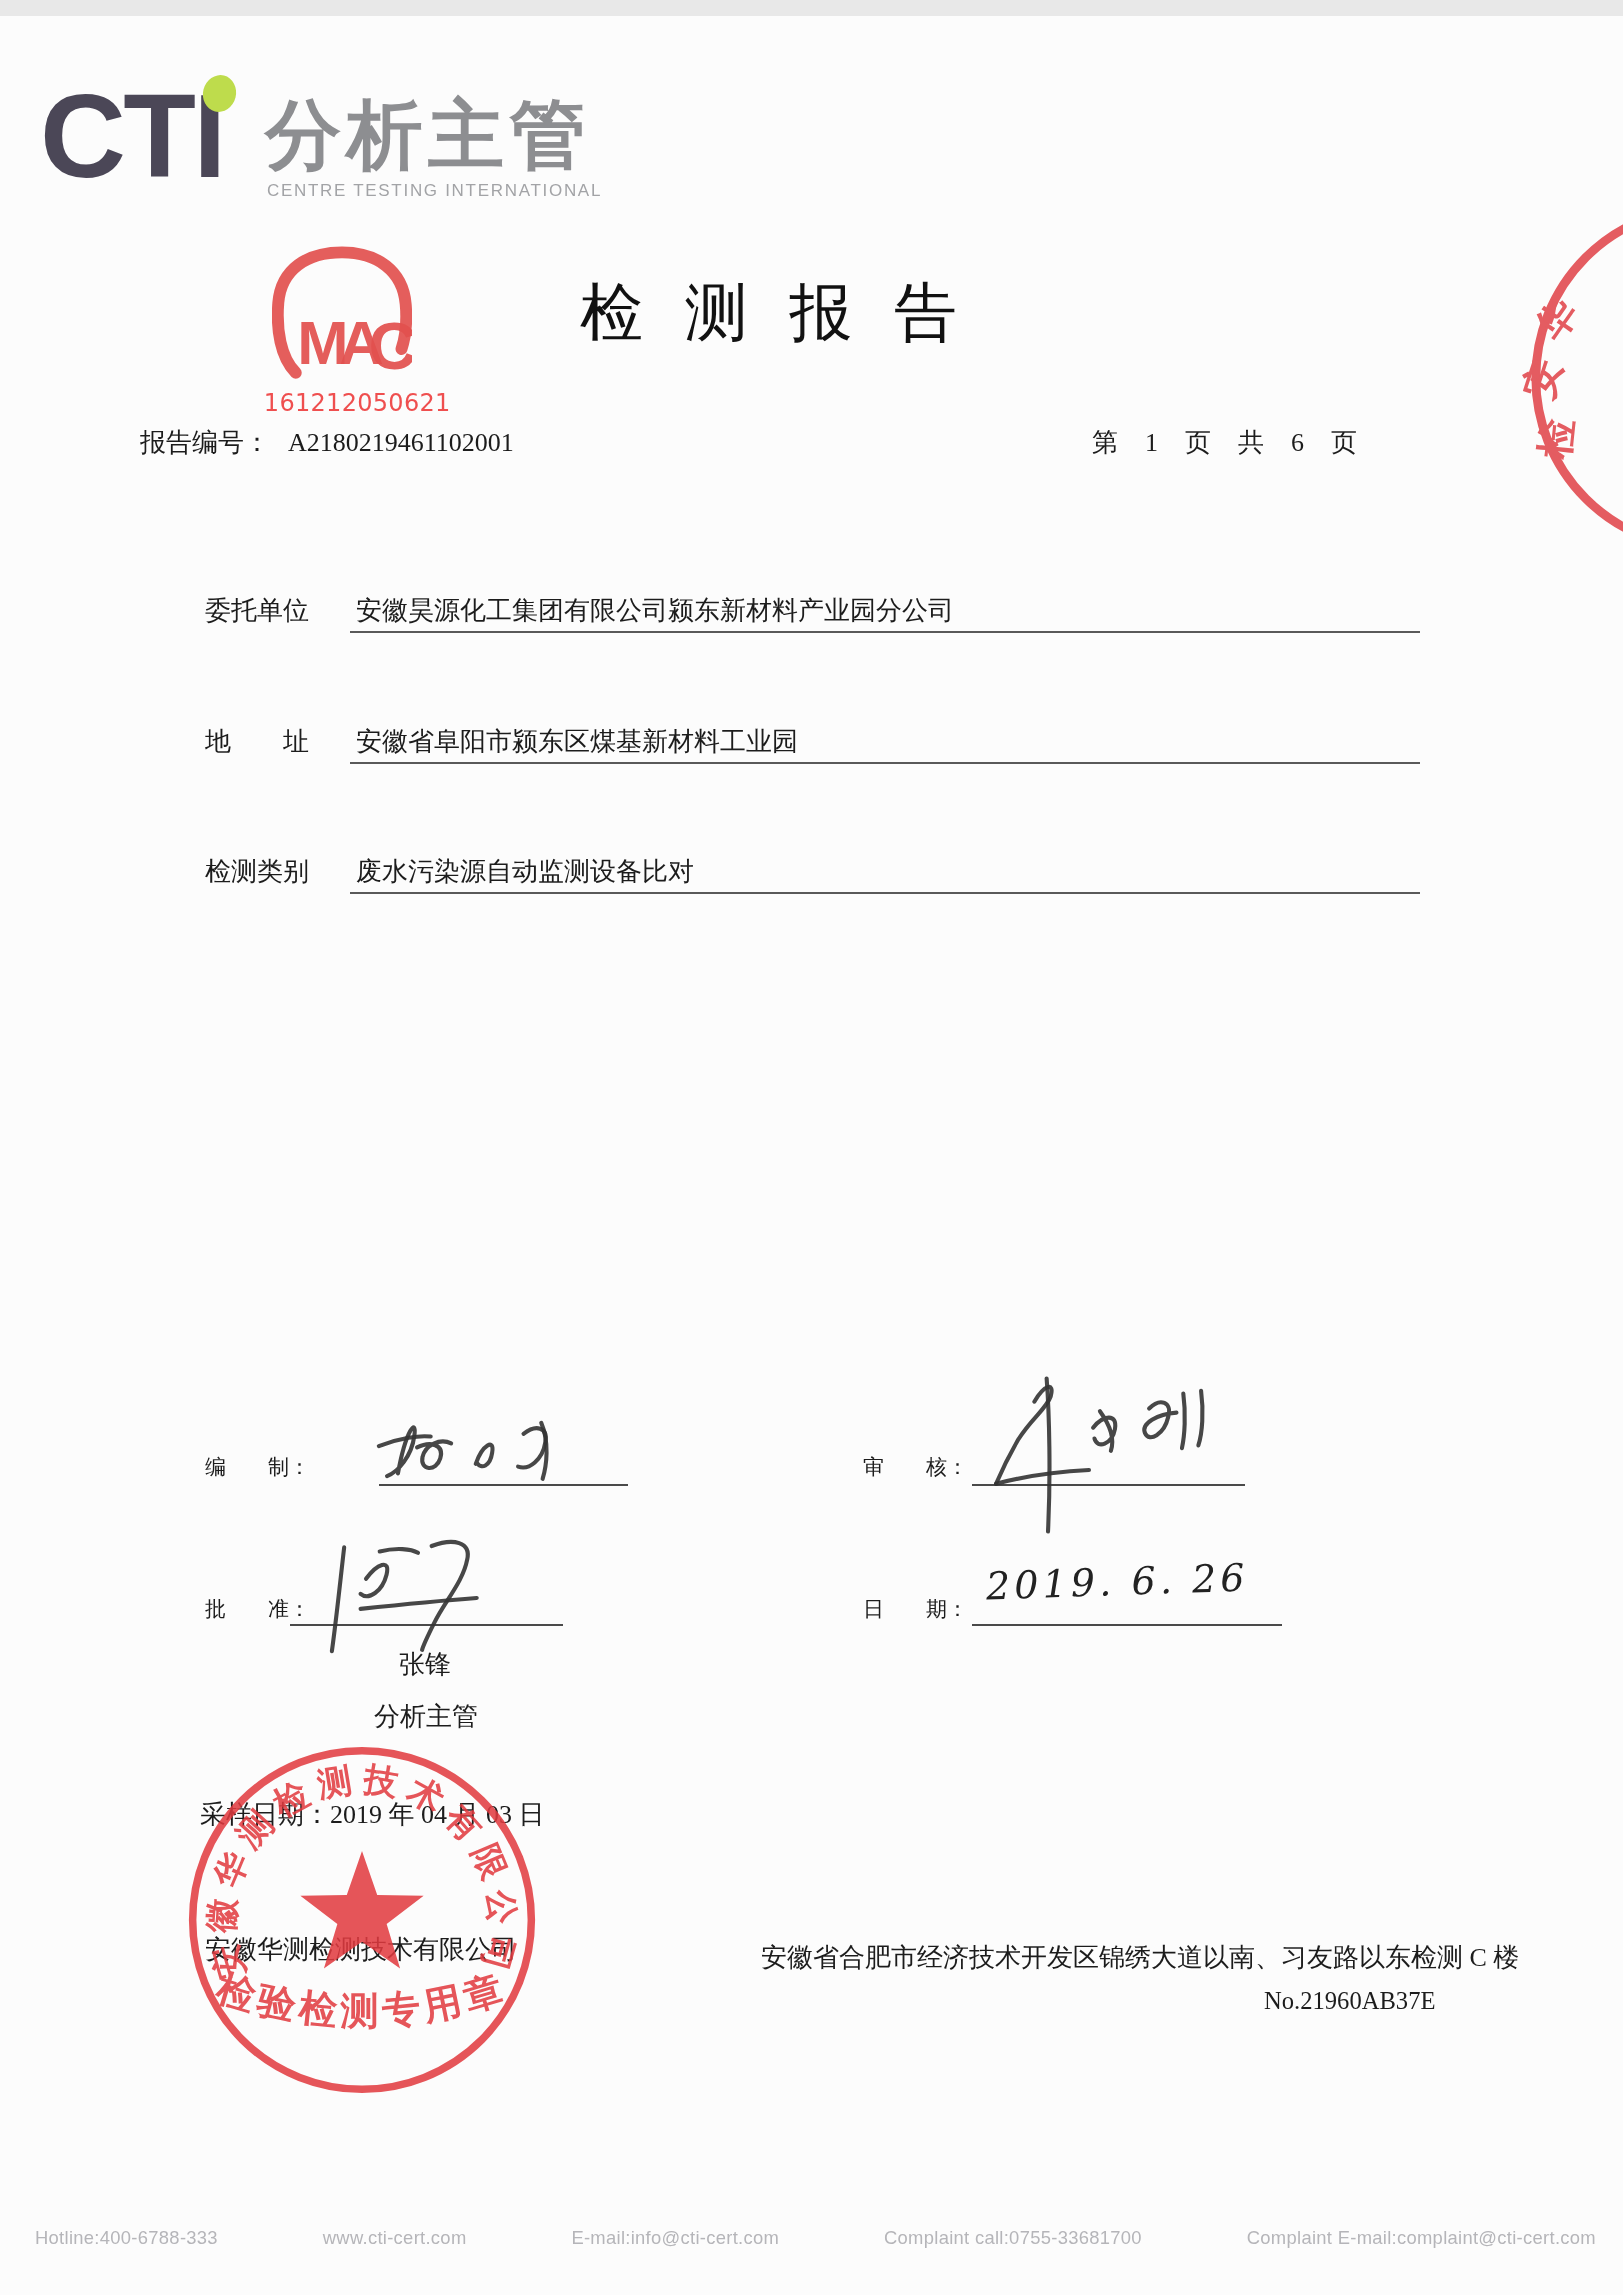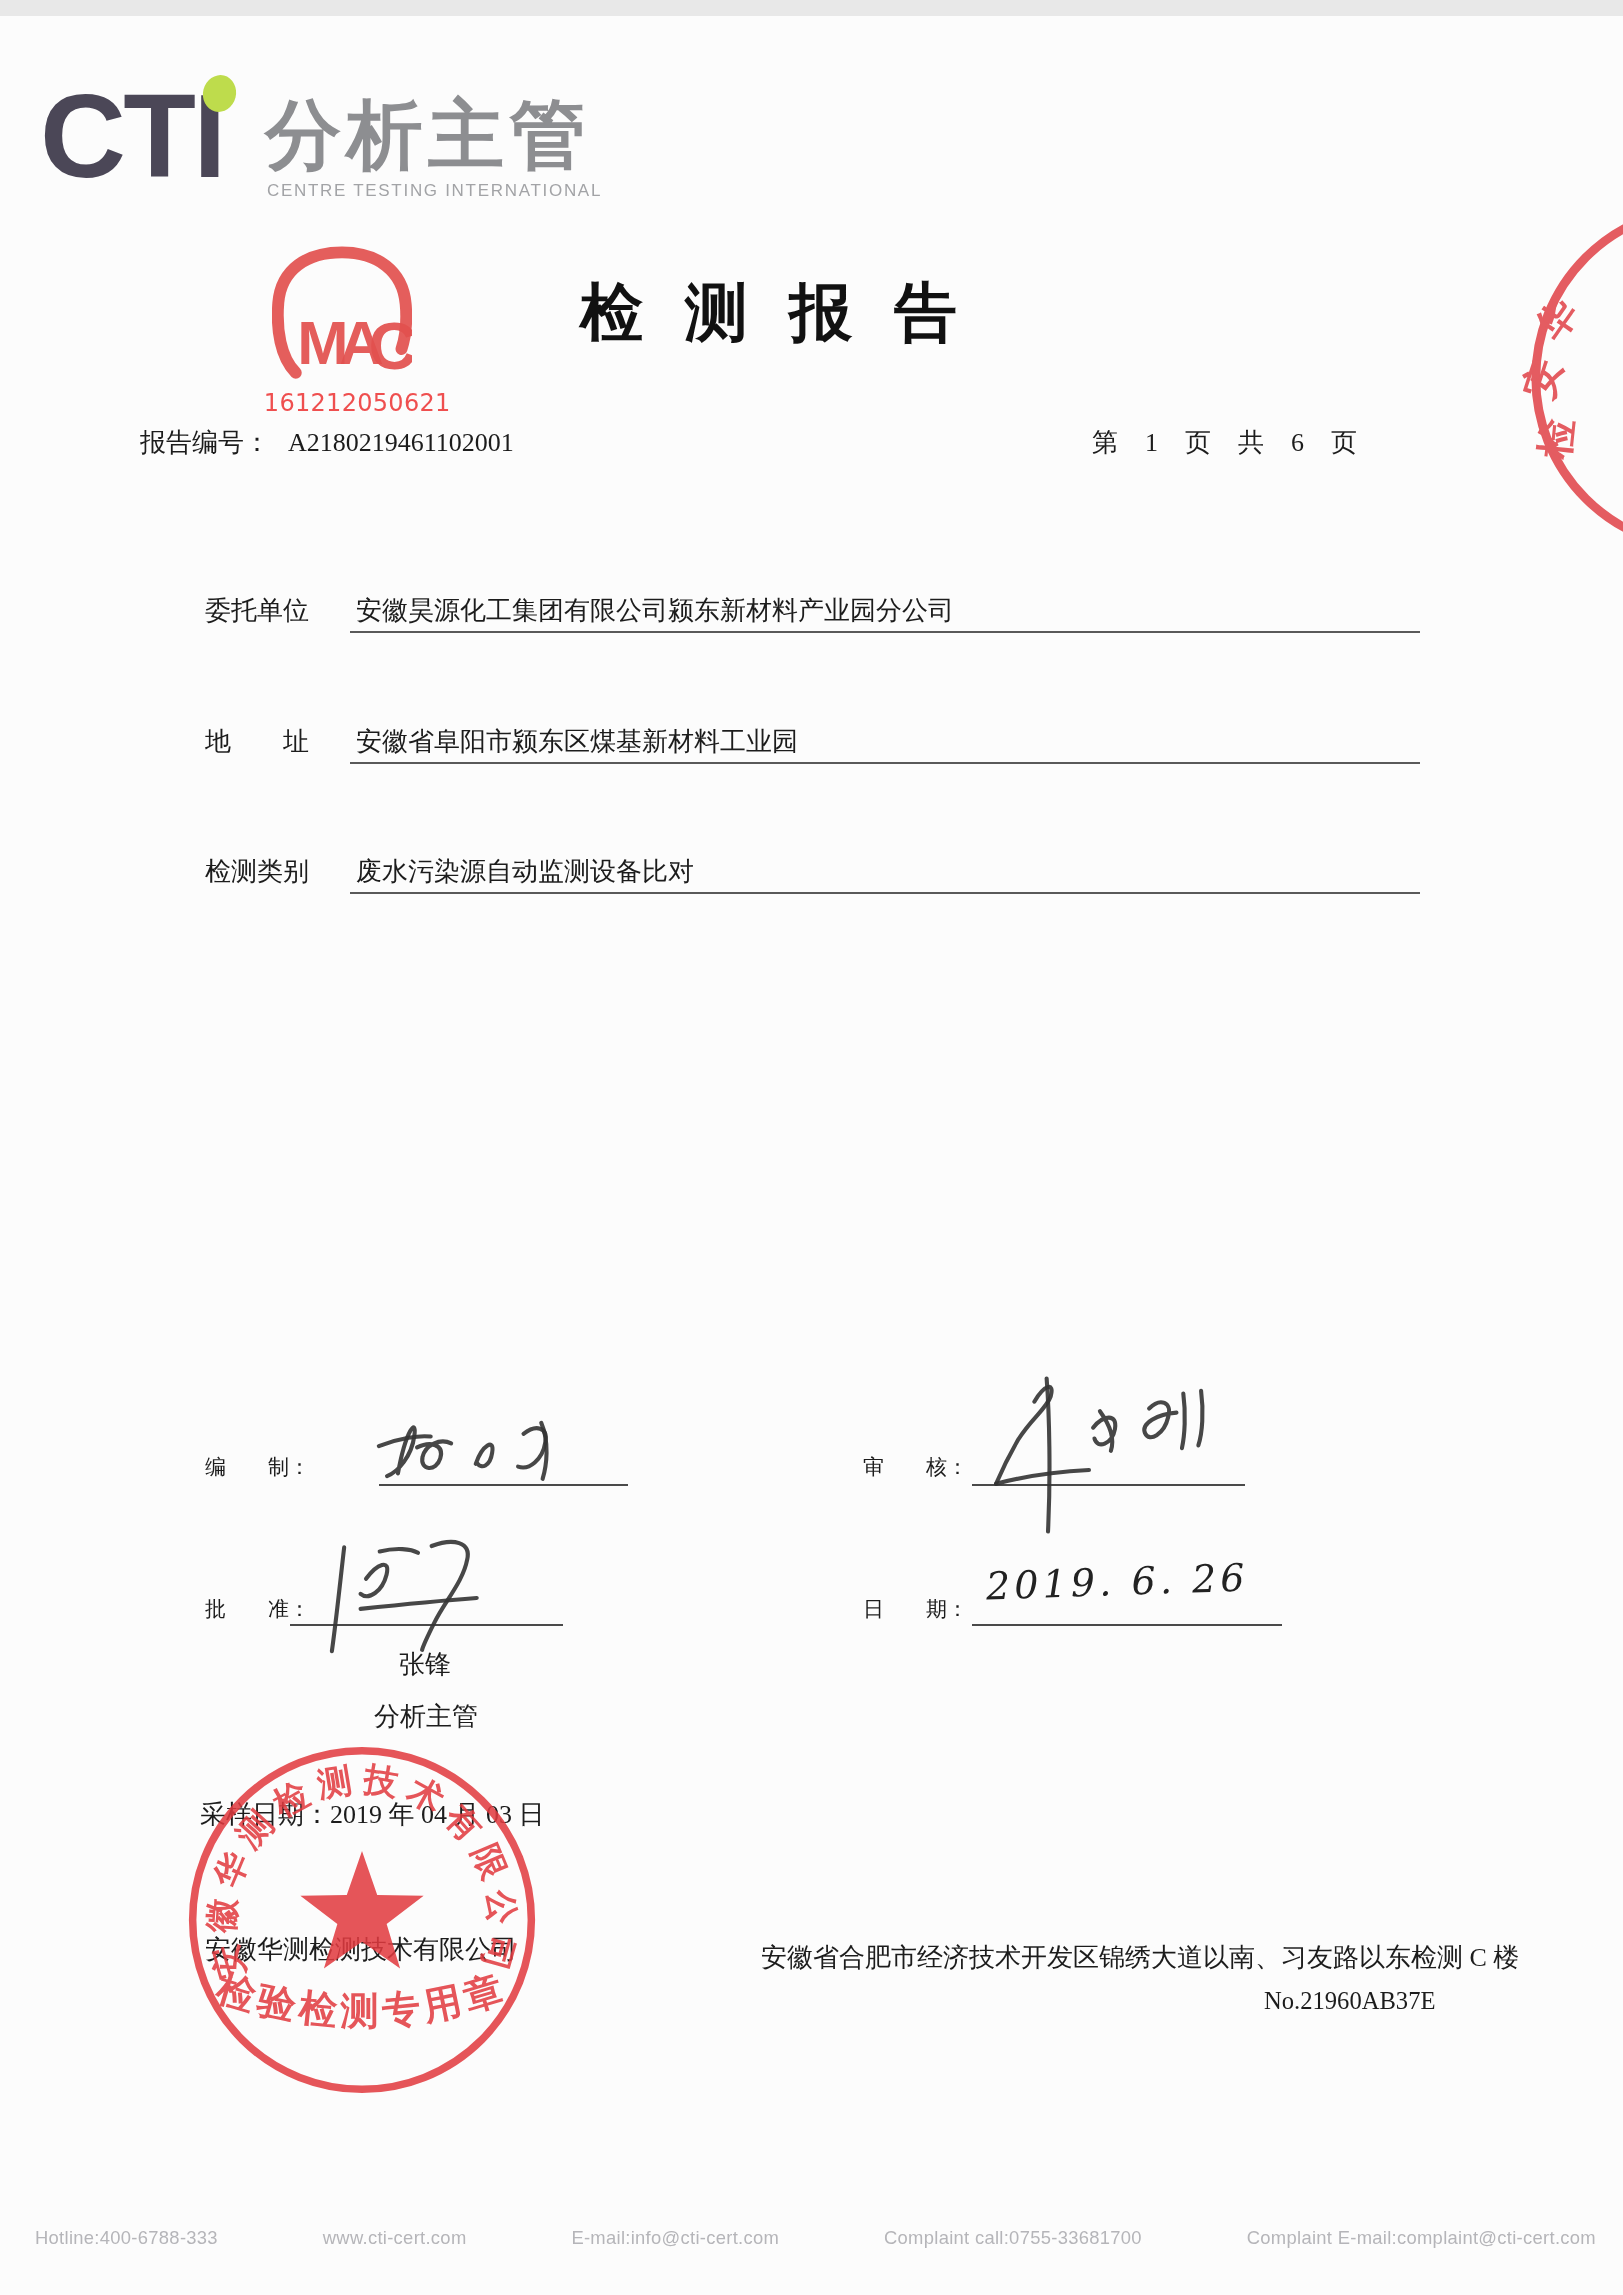--- a/index.html
+++ b/index.html
@@ -38,21 +38,21 @@
   .cma{position:absolute;left:272px;top:228px;width:157px;}
   .cma-number{
     margin-top:2.7px;margin-left:-8.2px;
     font-family:"DejaVu Sans","Liberation Sans",sans-serif;
     font-size:24px;color:#ef4f4f;letter-spacing:0.3px;
   }
 
   
   .doc-title{
     position:absolute;left:580px;top:263px;
-    font-size:63px;font-weight:bold;color:#111;
+    font-size:63px;font-weight:normal;color:#111;
     word-spacing:20.5px;letter-spacing:2.7px;line-height:1.1;
   }
   .report-no{position:absolute;left:140px;top:409px;font-size:26px;}
   .report-no .val{margin-left:18px;font-family:"Liberation Serif","DejaVu Serif",serif;}
   .pagination{position:absolute;left:1092px;top:409px;font-size:26px;word-spacing:20.5px;}
 
   
   .field{position:absolute;left:205px;width:1218px;font-size:26px;}
   .field .flabel{display:inline-block;min-width:108px;}
   .field .fvalue{position:absolute;left:151px;top:0;white-space:nowrap;}

